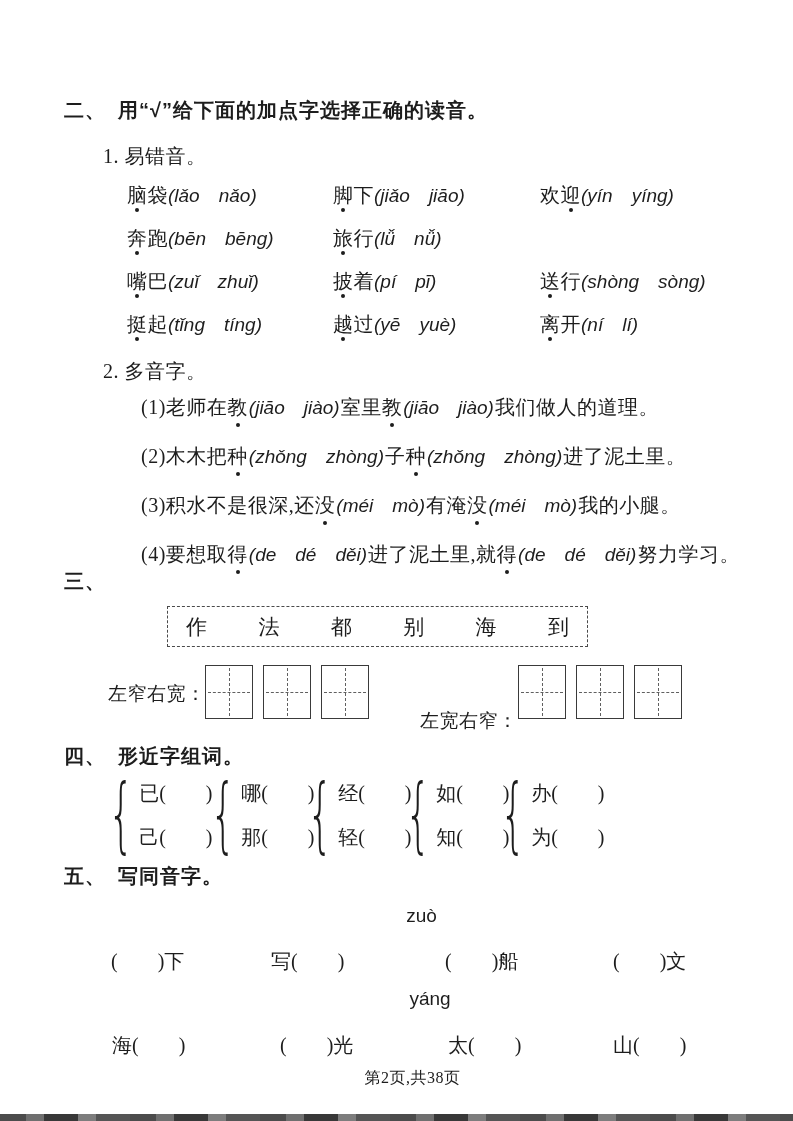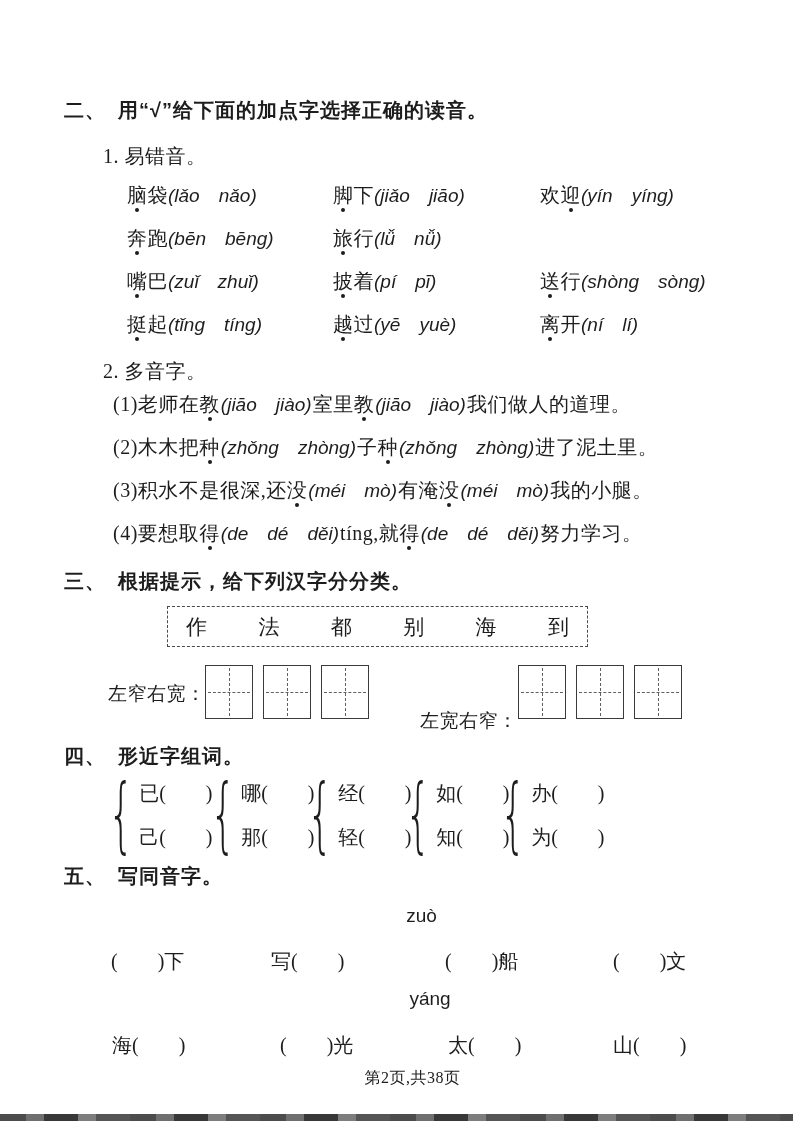--- a/index.html
+++ b/index.html
@@ -17,21 +17,21 @@
   .dotchar::after{content:"";position:absolute;left:50%;bottom:-6px;width:4px;height:4px;
                   border-radius:50%;background:#1d1d1d;transform:translateX(-50%);}
   
   #ex1-grid{left:127px;top:185px;width:650px;}
   .wrow{display:flex;height:43px;line-height:21px;}
   .wcell{display:block;font-size:20px;letter-spacing:0.5px;}
   .wrow .wcell:nth-child(1){width:206px;}
   .wrow .wcell:nth-child(2){width:207px;}
   
   #sentences{left:113px;top:394px;width:660px;}
-  .sentence{line-height:21px;margin-bottom:22px;white-space:nowrap;font-size:20px;letter-spacing:0.5px;}
+  .sentence{line-height:27px;margin-bottom:22px;white-space:nowrap;font-size:20px;letter-spacing:0.5px;margin-left:28px;}
   .sentence .pinyin{margin:0 1px;}
   
   .dashed-box{left:167px;top:606px;width:421px;height:41px;border:1.5px dashed #4a4a4a;
               display:flex;justify-content:space-between;align-items:center;padding:0 18px;box-sizing:border-box;}
   .boxchar{font-size:21px;}
   #cls-row{left:0;top:0;width:100%;height:0;}
   .glabel{position:absolute;font-size:19px;}
   .g0l{left:108px;top:681px;}
   .g1l{left:420px;top:681px;margin-top:27px;}
   .tzg-row{position:absolute;display:flex;gap:10px;}
@@ -96,26 +96,25 @@
         <span class="wcell"><span class="dotchar">离</span><span>开</span><span class="pinyin">(ní　lí)</span></span>
       </div>
     </div>
 
   <div class="abs kai" style="left:103px;top:358px;">2. 多音字。</div>
 
   <div class="abs" id="sentences">
       <div class="sentence"><span class="snum">(1)</span><span>老师在</span><span class="dotchar">教</span><span class="pinyin">(jiāo　jiào)</span><span>室里</span><span class="dotchar">教</span><span class="pinyin">(jiāo　jiào)</span><span>我们做人的道理。</span></div>
       <div class="sentence"><span class="snum">(2)</span><span>木木把</span><span class="dotchar">种</span><span class="pinyin">(zhǒng　zhòng)</span><span>子</span><span class="dotchar">种</span><span class="pinyin">(zhǒng　zhòng)</span><span>进了泥土里。</span></div>
       <div class="sentence"><span class="snum">(3)</span><span>积水不是很深,还</span><span class="dotchar">没</span><span class="pinyin">(méi　mò)</span><span>有淹</span><span class="dotchar">没</span><span class="pinyin">(méi　mò)</span><span>我的小腿。</span></div>
-      <div class="sentence"><span class="snum">(4)</span><span>要想取</span><span class="dotchar">得</span><span class="pinyin">(de　dé　děi)</span><span>tíng,就</span><span class="dotchar">得</span><span class="pinyin">(de　dé　děi)</span><span>努力学习。</span></div>
+      <div class="sentence"><span class="snum">(4)</span><span>要想取</span><span class="dotchar">得</span><span class="pinyin">(de　dé　děi)</span><span>进了泥土里,就</span><span class="dotchar">得</span><span class="pinyin">(de　dé　děi)</span><span>努力学习。</span></div>
     </div>
 
   <div class="abs h" style="left:64px;top:568px;">
     <span class="num">三、</span>
-    <span>根据提示，给下列汉字分分类。</span>
   </div>
 
   <div class="abs dashed-box" id="charbox">
       <span class="boxchar">作</span>
       <span class="boxchar">法</span>
       <span class="boxchar">都</span>
       <span class="boxchar">别</span>
       <span class="boxchar">海</span>
       <span class="boxchar">到</span>
     </div>

